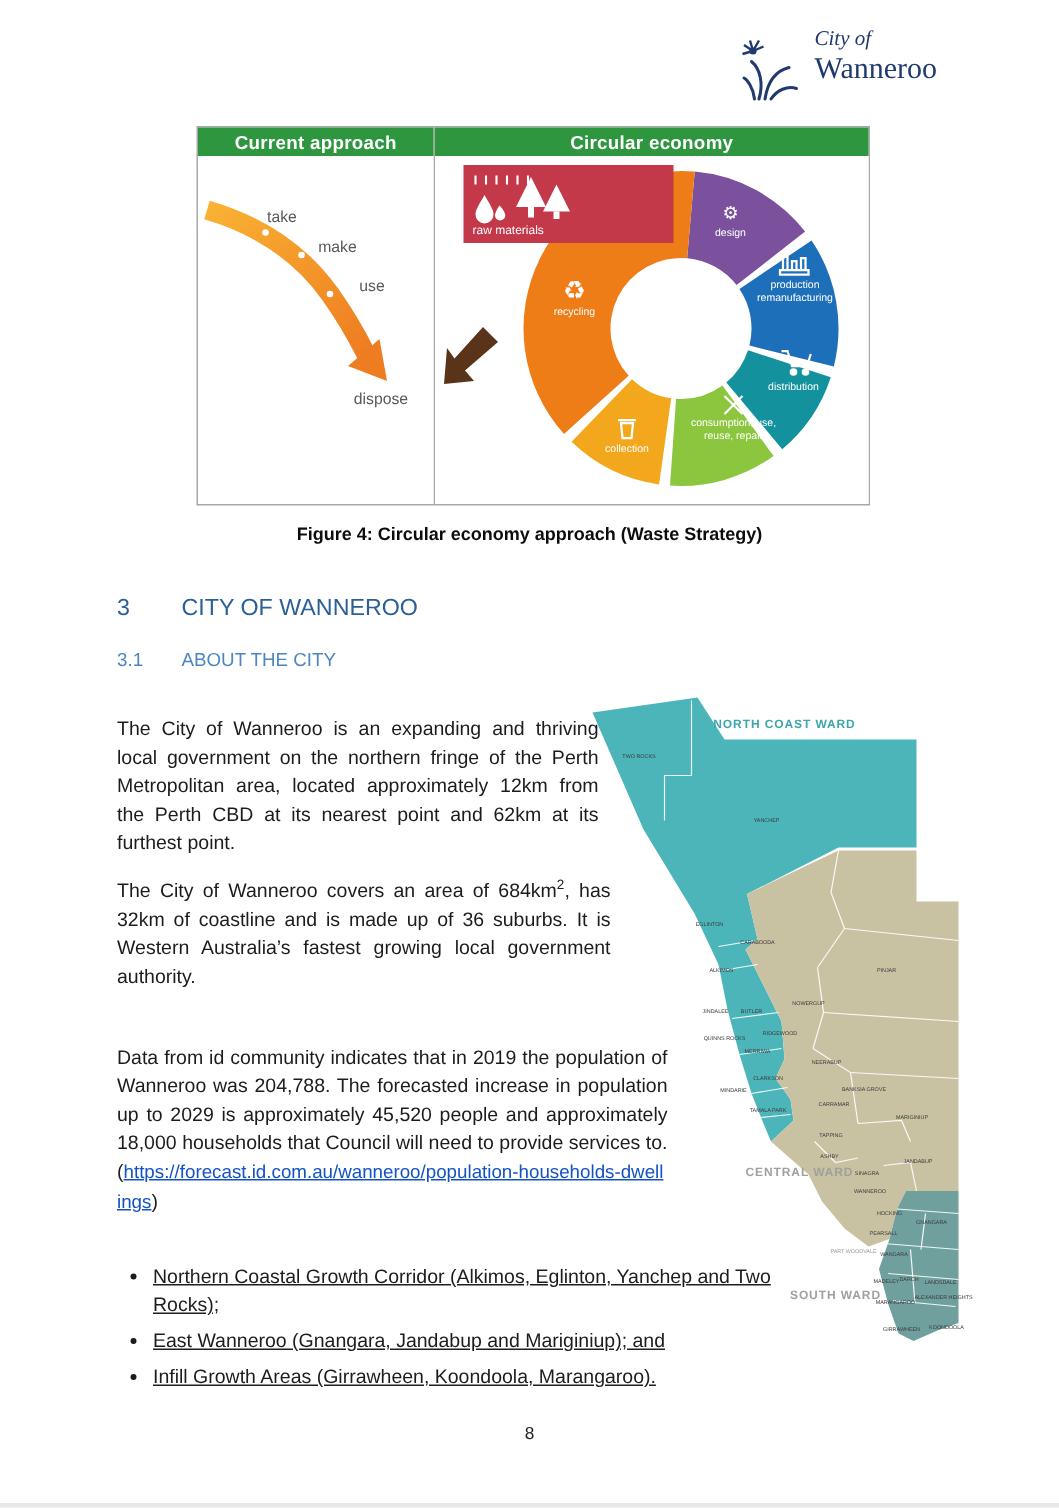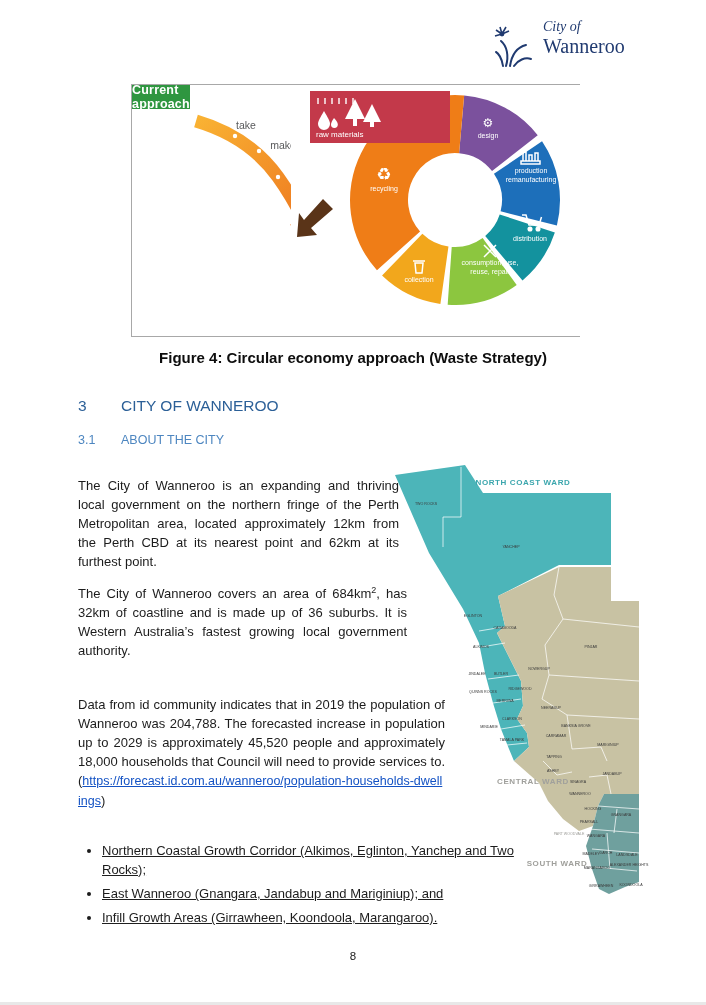--- a/index.html
+++ b/index.html
@@ -8,30 +8,30 @@
   .abs{position:absolute;}
 
   
   .logo{left:494px;top:20px;display:flex;align-items:flex-start;color:#203a70;}
   .logo-text{margin-left:7px;line-height:1;}
   .logo-cityof{font-family:"Liberation Serif",serif;font-style:italic;font-size:14px;}
   .logo-wanneroo{font-family:"Liberation Serif",serif;font-size:20px;margin-top:2px;}
 
   
   .figure-box{left:131px;top:84px;width:449px;height:253px;border:1px solid #a8a8a8;display:flex;box-sizing:border-box;}
-  .panel-left{width:158px;border-right:1px solid #a8a8a8;display:flex;flex-direction:row;}
+  .panel-left{width:158px;border-right:1px solid #a8a8a8;display:flex;flex-direction:column;}
   .panel-right{flex:1;display:flex;flex-direction:column;}
   .panel-head{height:24px;background:#2f9640;color:#fff;font-weight:bold;font-size:12.5px;
               display:flex;align-items:center;justify-content:center;letter-spacing:.2px;}
   .panel-body{flex:1;background:#fff;}
   .step-label{font-size:10.5px;fill:#58595b;text-anchor:middle;}
   .seg-label{font-size:7px;fill:#fff;text-anchor:middle;}
   .ico{font-family:"DejaVu Sans",sans-serif;fill:#fff;text-anchor:middle;}
 
-  .caption{left:0;top:349px;width:706px;text-align:center;font-weight:bold;font-size:15px;color:#0d0d0d;}
+  .caption{left:0;top:349px;width:706px;text-align:center;font-weight:bold;font-size:12px;color:#0d0d0d;}
 
   .h1-row{left:78px;top:397px;display:flex;font-size:15.5px;color:#2b5f97;}
   .h2-row{left:78px;top:433px;display:flex;font-size:12.5px;color:#4d86c0;justify-content:center;}
   .h-num{width:43px;}
 
   .para{font-size:13px;line-height:19px;text-align:justify;color:#1c1c1c;}
   .p1{left:78px;top:463px;width:321px;}
   .p2{left:78px;top:571px;width:329px;}
   .p3{left:78px;top:682px;width:367px;}
   .p4{left:78px;top:815px;width:440px;text-align:left;}
@@ -90,20 +90,21 @@
           <circle cx="69" cy="66" r="2.2" fill="#fff"></circle>
           <circle cx="88" cy="92" r="2.2" fill="#fff"></circle>
           <text class="step-label" x="56" y="44">take</text>
           <text class="step-label" x="93" y="64">make</text>
           <text class="step-label" x="116" y="90">use</text>
           <text class="step-label" x="122" y="165">dispose</text>
         </svg>
       </div>
     </div>
     <div class="panel-right">
+      <div class="panel-head">Circular economy</div>
       <div class="panel-body">
         <svg width="289" height="227" viewBox="0 0 289 227">
           <g id="donut">
               <path d="M173.1513529885041,10.399556700366716 A105,105 0 0 1 246.7411291287058,50.35554509080589 L201.03650541951595,86.06391065969407 A47,47 0 0 0 168.09631990913994,68.17884918968795 Z" fill="#7b519d"></path>
               <path d="M251.0489451182794,56.284745135571576 A105,105 0 0 1 265.8810512589796,140.4017990379651 L209.60389913497184,126.37032909318438 A47,47 0 0 0 202.96476591008695,88.7179335368749 Z" fill="#1d6fba"></path>
               <path d="M263.8609342109911,147.44678440936949 A105,105 0 0 1 231.49269901708664,195.4346665274927 L194.21101765526734,151.00408882659195 A47,47 0 0 0 208.69965626587222,129.52379873562253 Z" fill="#13929e"></path>
               <path d="M225.71745149070966,199.94678440936949 A105,105 0 0 1 156.67557025686685,219.74422527728154 L160.7214457340261,161.88551036221173 A47,47 0 0 0 191.62590685774623,153.02379873562253 Z" fill="#8cc63f"></path>
               <path d="M149.38682439919313,218.9781472178649 A105,105 0 0 1 91.06087110180532,190.5306790355584 L131.35105658842713,148.80897061591662 A47,47 0 0 0 157.45886425487691,161.5425992308538 Z" fill="#f2a71c"></path>
               <path d="M85.96979332487362,185.25871366768013 A105,105 0 0 1 173.15135298850407,10.399556700366716 L168.0963199091399,68.17884918968795 A47,47 0 0 0 129.0721932025625,146.44913849886635 Z" fill="#ef7d17"></path>
             </g>

